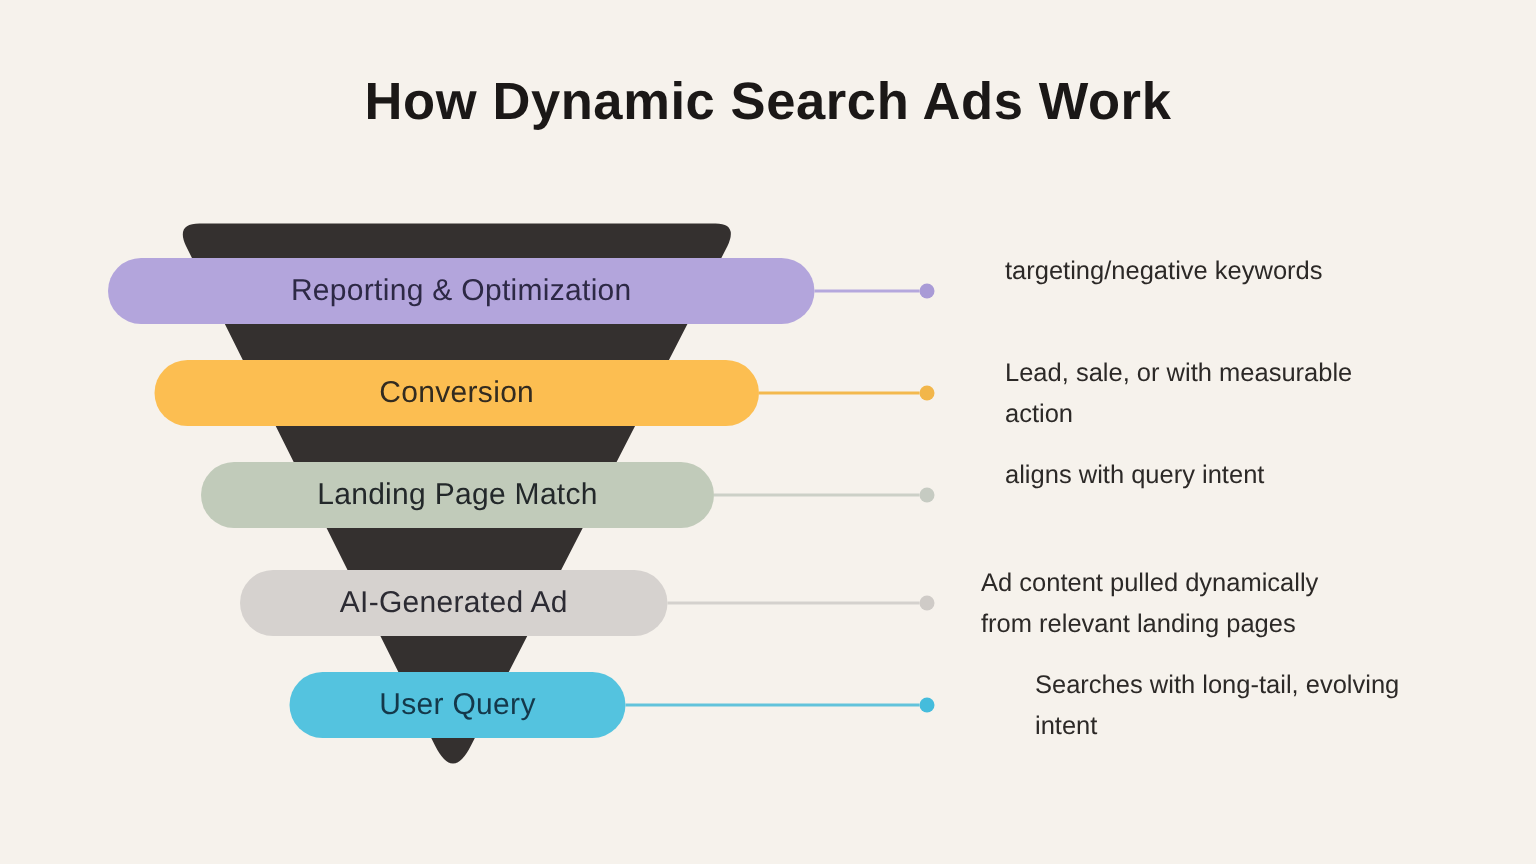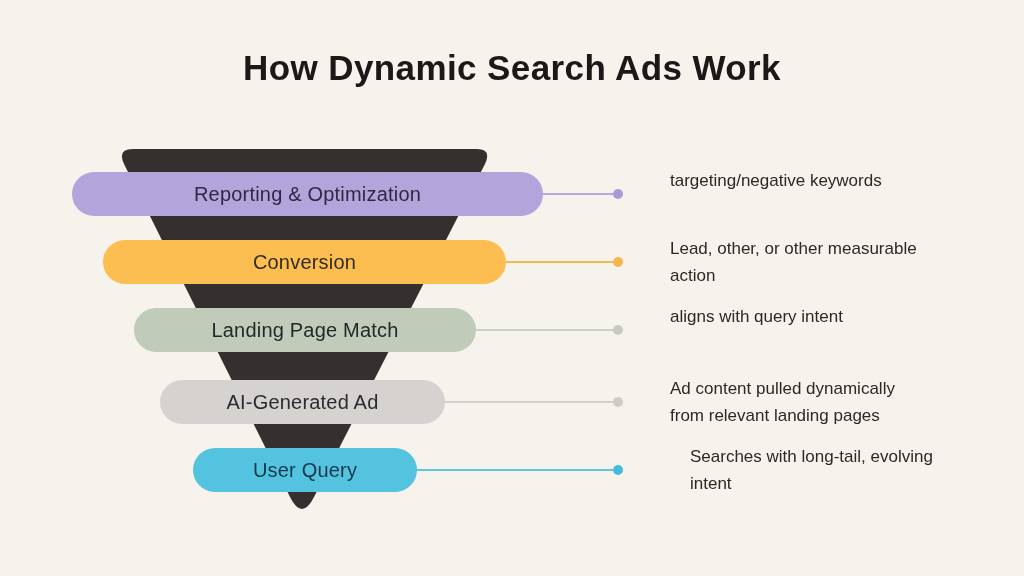--- a/index.html
+++ b/index.html
@@ -60,21 +60,21 @@
   .s1 .desc{left:670px;top:235px}
 
   .s2 .pill{left:134px;top:308px;width:342px}
   .s2 .line{left:476px;top:329px;width:137px}
   .s2 .dot{left:613px;top:325px}
   .s2 .desc{left:670px;top:303px}
 
   .s3 .pill{left:160px;top:380px;width:285px}
   .s3 .line{left:445px;top:401px;width:168px}
   .s3 .dot{left:613px;top:397px}
-  .s3 .desc{left:670px;top:375px}
+  .s3 .desc{left:654px;top:375px}
 
   .s4 .pill{left:193px;top:448px;width:224px}
   .s4 .line{left:417px;top:469px;width:196px}
   .s4 .dot{left:613px;top:465px}
   .s4 .desc{left:690px;top:443px}
 </style>
 </head>
 <body>
 
 <div class="canvas">
@@ -96,21 +96,21 @@
     </div>
   </div>
 
   <div class="stage s1" style="--pill: #fcbe51; --label: #322b20; --line: #f3b94e; --dot: #f2b64a;">
     <div class="pill">
       <span>Conversion</span>
     </div>
     <div class="line"></div>
     <div class="dot"></div>
     <div class="desc">
-      <span>Lead, other, or other measurable</span>
+      <span>Lead, sale, or with measurable</span>
       <span>action</span>
     </div>
   </div>
 
   <div class="stage s2" style="--pill: #c1cbba; --label: #23282a; --line: #ccd0c7; --dot: #c6cbc2;">
     <div class="pill">
       <span>Landing Page Match</span>
     </div>
     <div class="line"></div>
     <div class="dot"></div>

